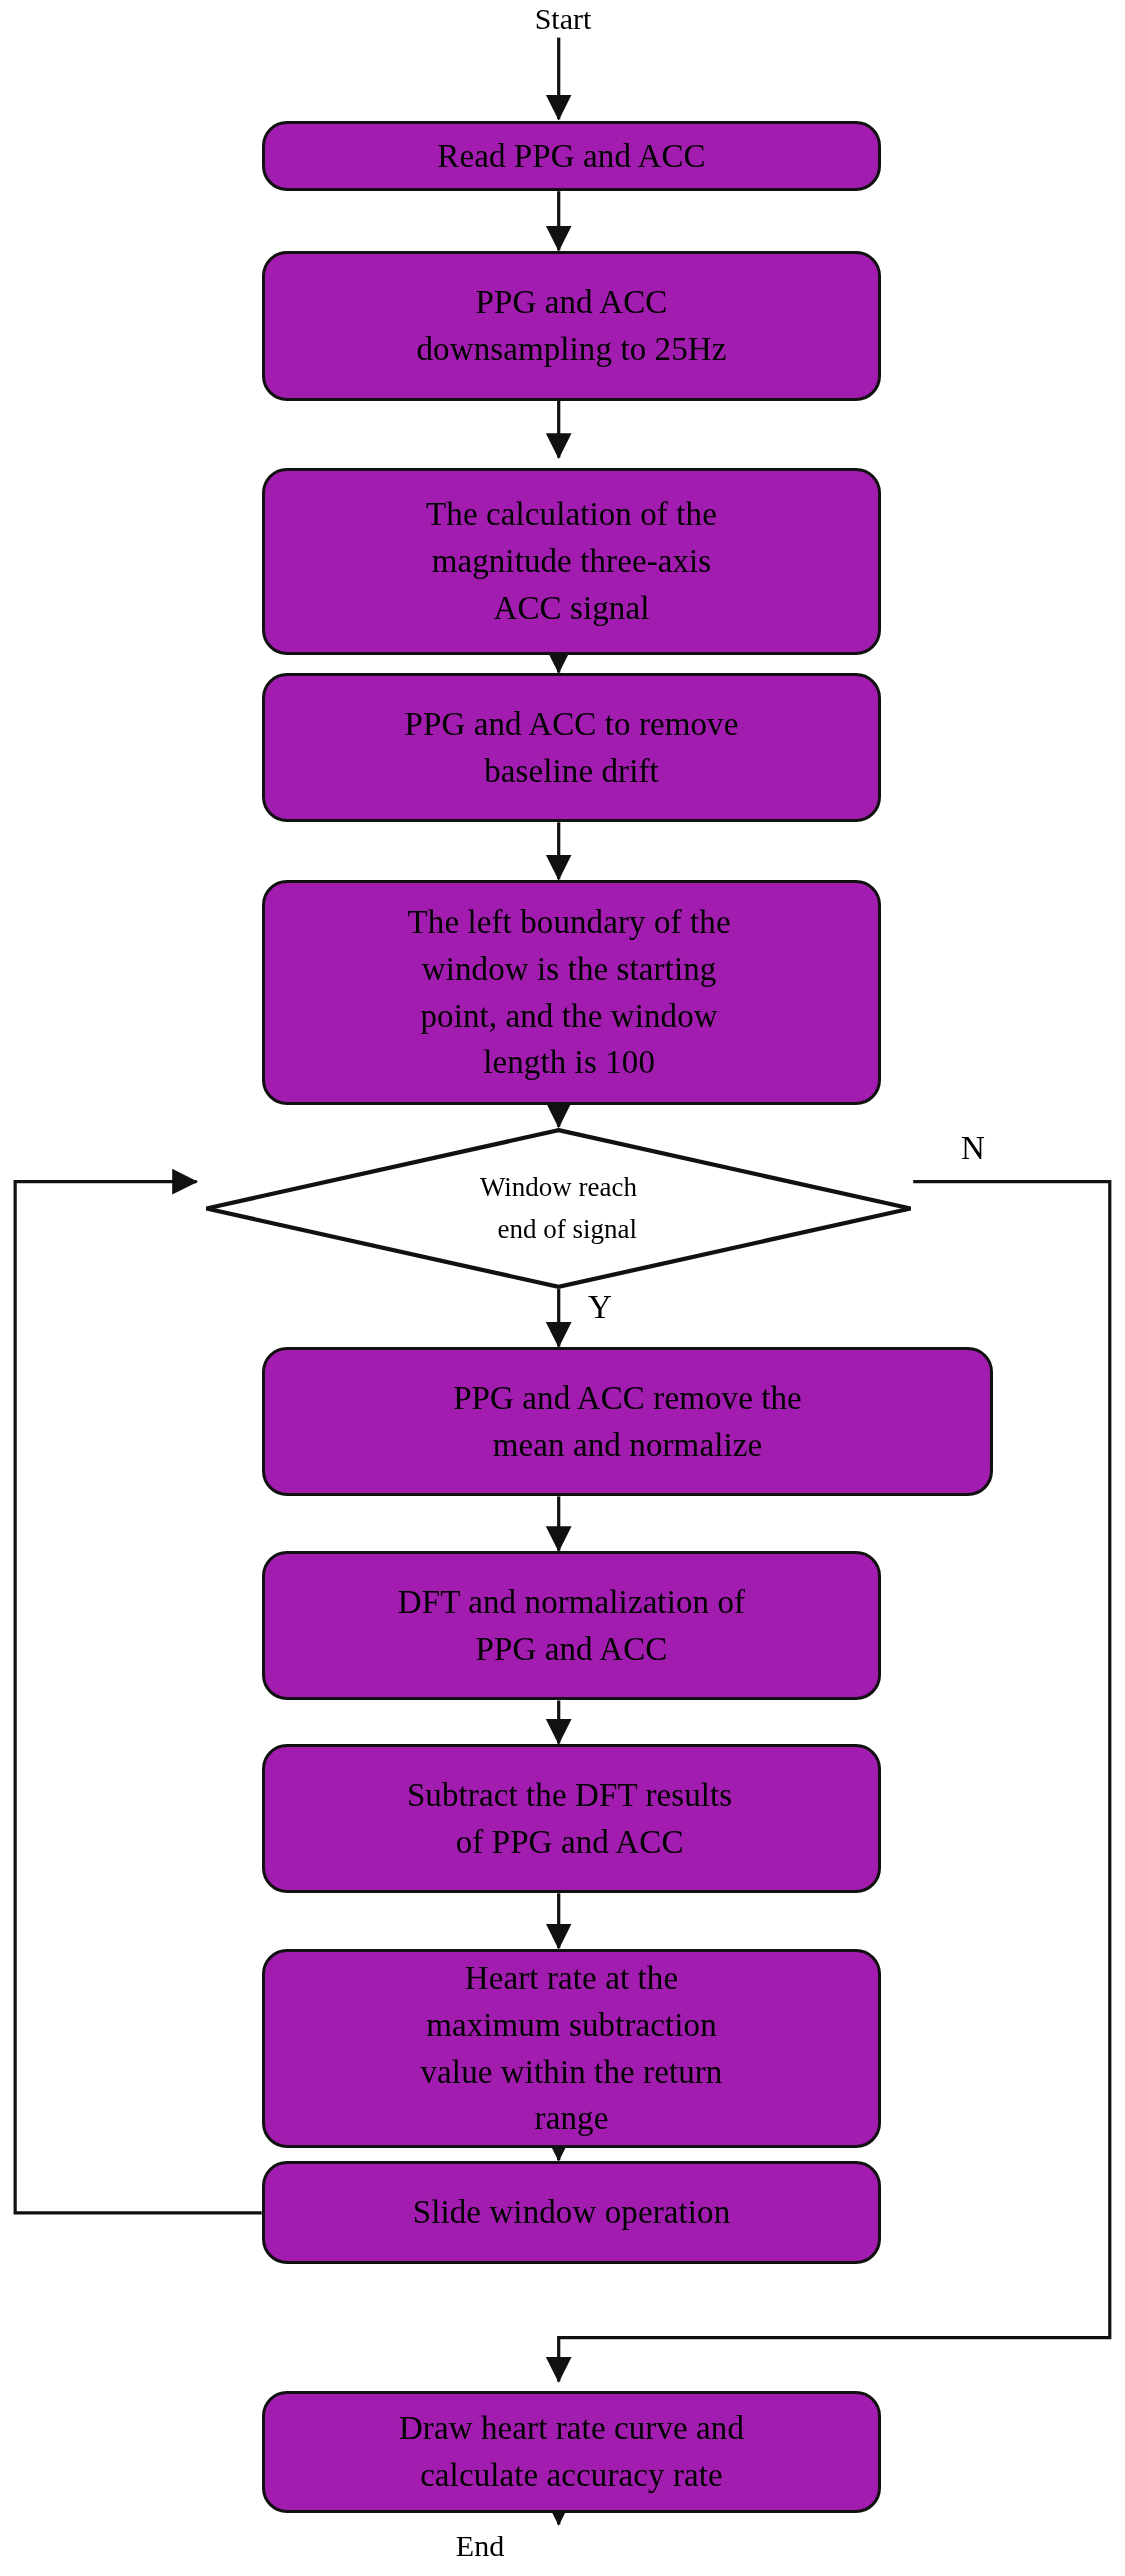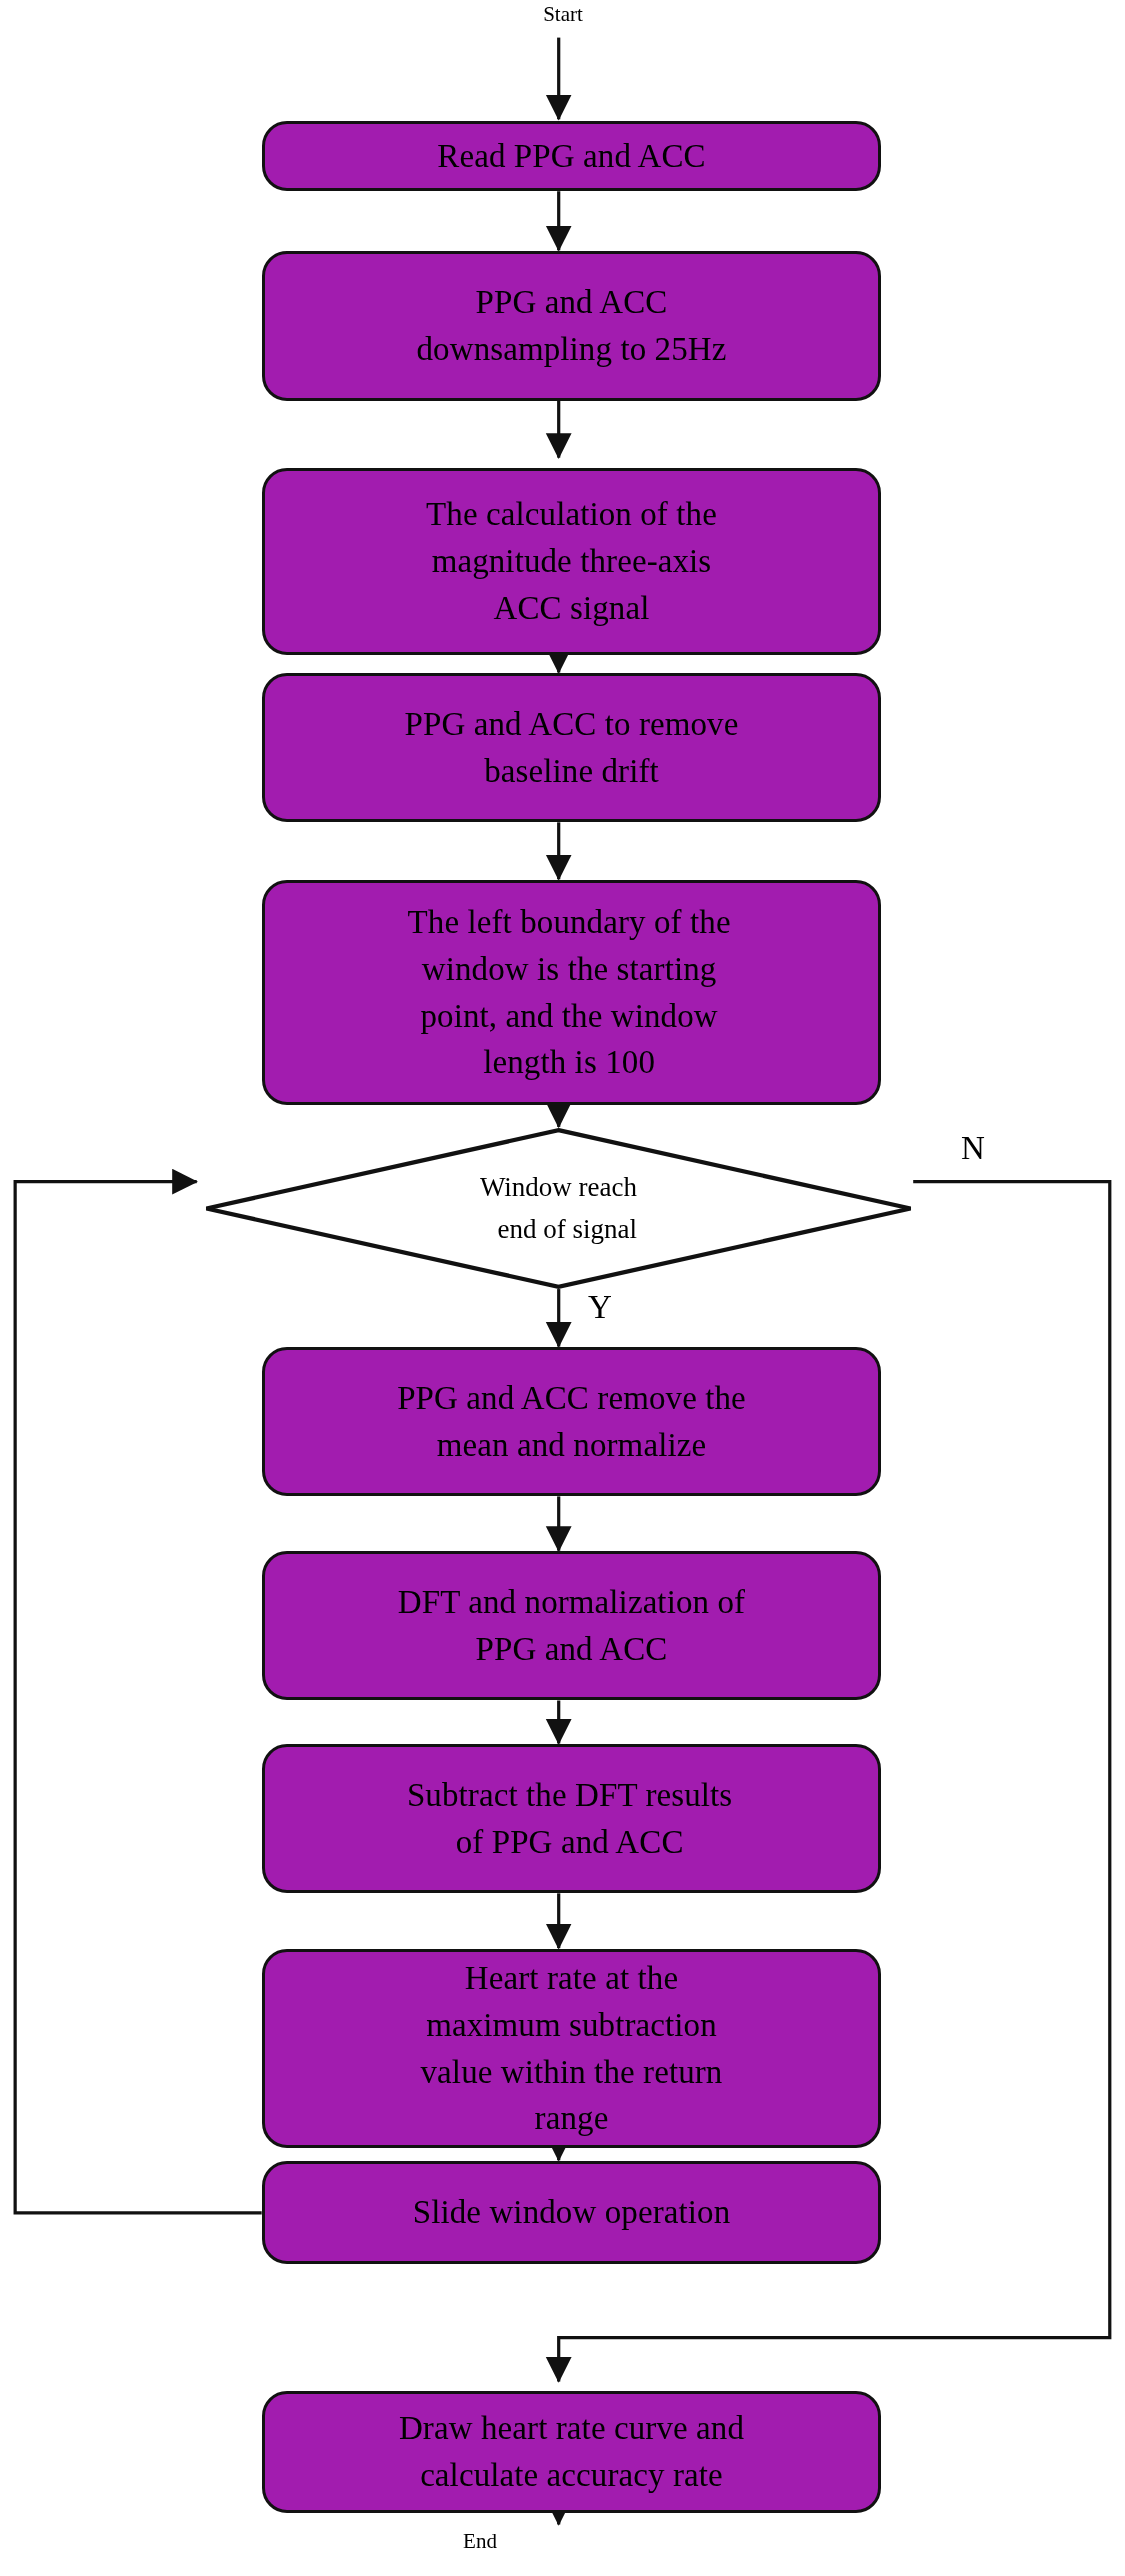--- a/index.html
+++ b/index.html
@@ -31,21 +31,21 @@
     justify-content: center;
     text-align: center;
     line-height: 1.42;
     font-size: 33px;
     padding: 3.2px 11.8px;
     white-space: pre-line;
     letter-spacing: 0.1px;
   }
   .terminal-text {
     position: absolute;
-    font-size: 21px;
+    font-size: 30px;
     line-height: 1;
     text-align: center;
     white-space: nowrap;
   }
   .branch-label {
     position: absolute;
     font-size: 33px;
     line-height: 1;
     text-align: center;
     white-space: nowrap;
@@ -151,21 +151,21 @@
       <polygon points="660,4 1316,150 660,296 4,150" fill="#ffffff" stroke="#111111" stroke-width="8"></polygon>
     </svg>
     <div class="diamond-text">Window reach
 end of signal</div>
   </div>
 
   <div class="branch-label" style="left:588px; top:1291px;">Y</div>
 
   <div class="branch-label" style="left:961px; top:1132px;">N</div>
 
-  <div class="node" style="left:262px; top:1347px; width:619px; height:149px;">PPG and ACC remove the
+  <div class="node" style="left:262px; top:1347px; width:731px; height:149px;">PPG and ACC remove the
 mean and normalize</div>
 
   <div class="node" style="left:262px; top:1551px; width:619px; height:149px;">DFT and normalization of
 PPG and ACC</div>
 
   <div class="node" style="left:262px; top:1744px; width:619px; height:149px;padding-left:8px;">Subtract the DFT results
 of PPG and ACC</div>
 
   <div class="node" style="left:262px; top:1949px; width:619px; height:199px;">Heart rate at the
 maximum subtraction

